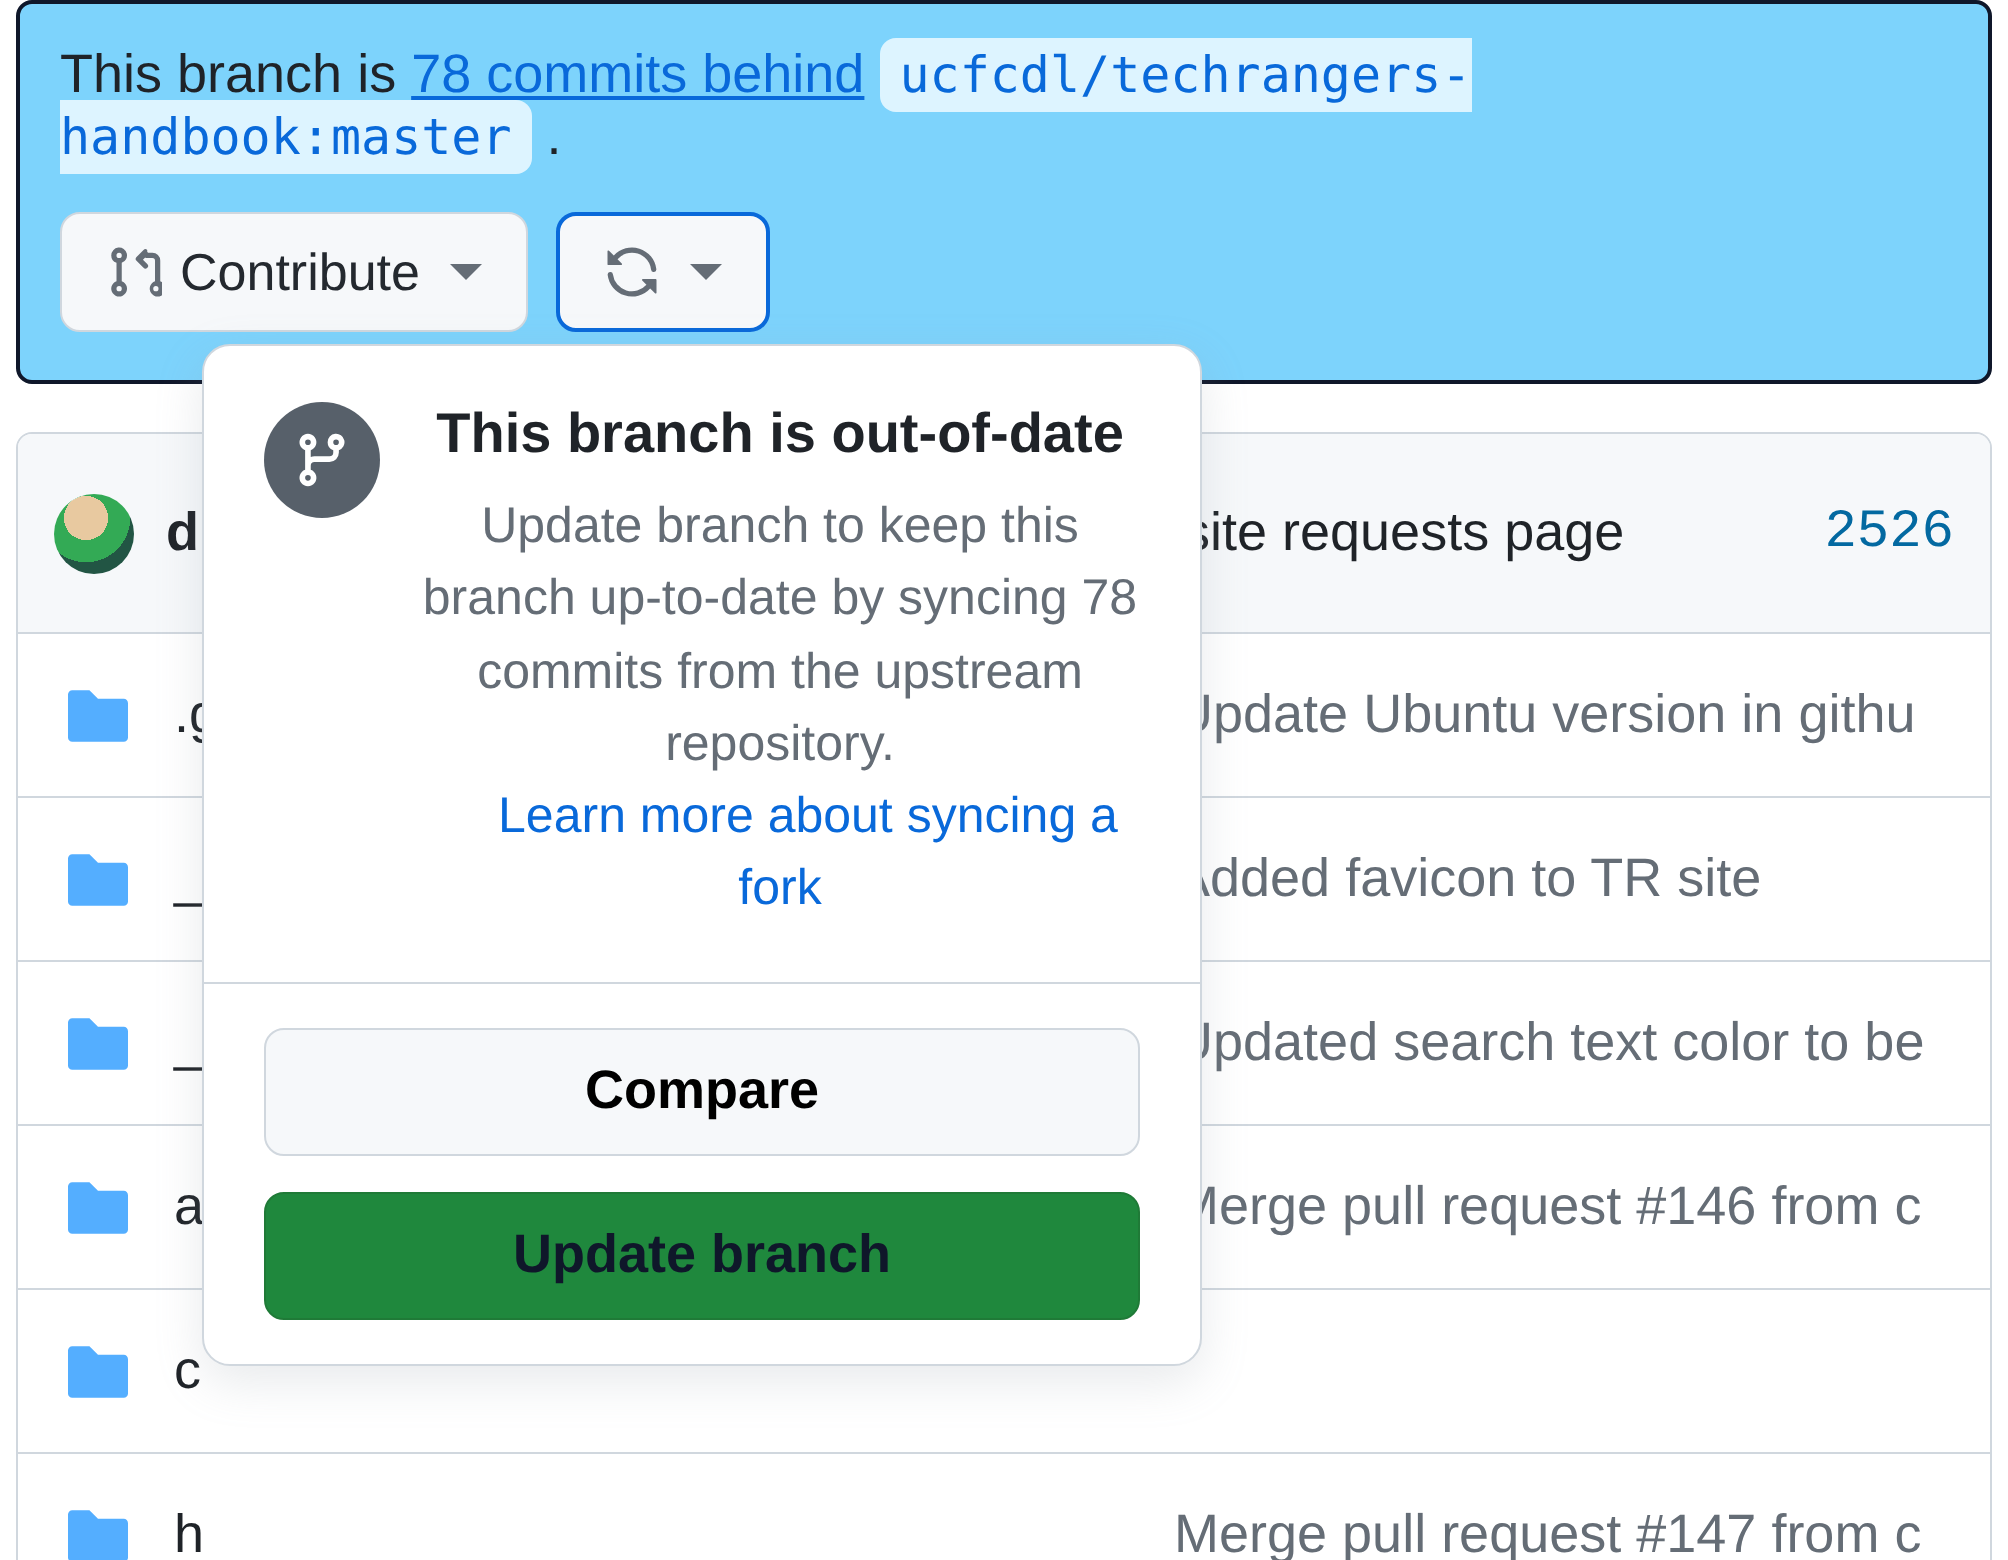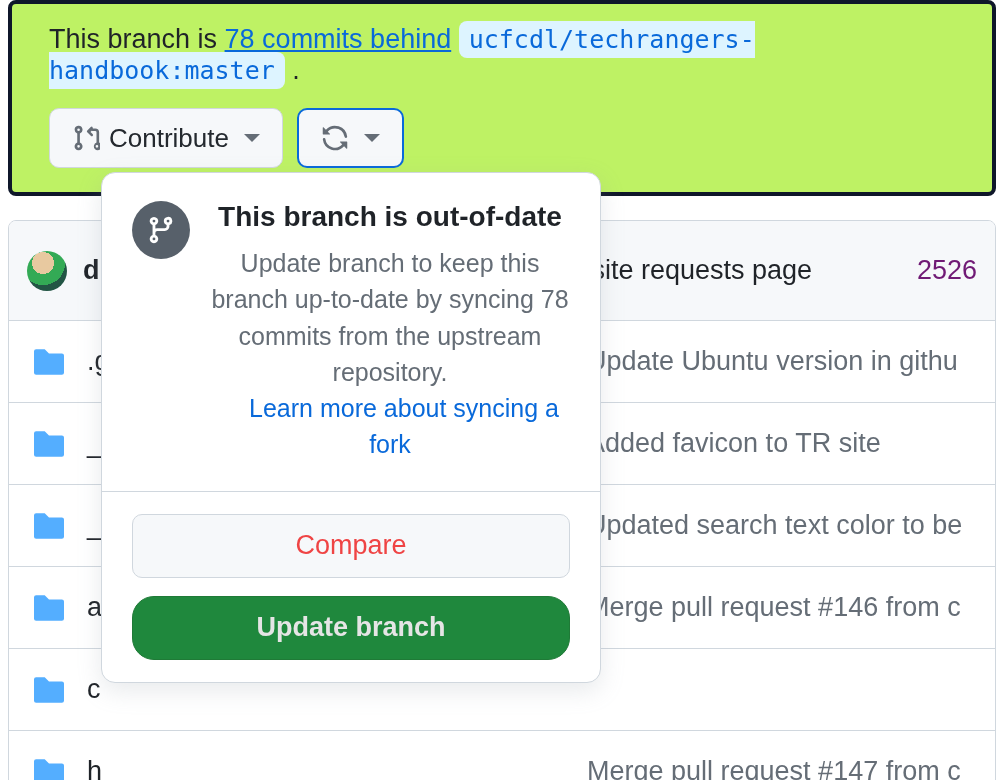--- a/index.html
+++ b/index.html
@@ -6,25 +6,25 @@
   body {
     font-family: -apple-system, BlinkMacSystemFont, "Segoe UI", Helvetica, Arial, sans-serif;
     background: #fff;
     color: #1f2328;
     font-size: 14px;
     width: 1004px;
     height: 780px;
     overflow: hidden;
   }
   .top-box {
-    border: 4px solid #0f172a;
+    border: 2px solid #0f172a;
     border-radius: 8px;
     margin: 0 8px 24px 8px;
-    padding: 20px 24px 24px 37px;
-    background: #bef264;
+    padding: 20px 24px 24px 20px;
+    background: #7dd3fc;
   }
   .status-line {
     font-size: 27px;
     color: #1f2328;
     margin-bottom: 22px;
   }
   .status-line .link { color: #0969da; }
   .status-line .chip {
     background: #ddf4ff;
     color: #0969da;
@@ -76,21 +76,21 @@
     font-size: 27px;
   }
   .avatar {
     width: 40px; height: 40px; border-radius: 50%;
     background: radial-gradient(circle at 40% 30%, #e8c9a0 0 30%, #3a5 30% 60%, #254 60% 100%);
     margin-right: 16px;
   }
   .list-header .author { font-weight: 600; margin-right: 12px; }
   .list-header .msg { color: #1f2328; flex: 0 0 auto; }
   .list-header .spacer { flex: 1; }
-  .list-header .sha { color: #701a75; font-family: Liberation Sans, sans-serif; }
+  .list-header .sha { color: #0369a1; font-family: Liberation Mono, monospace; }
   .file-row {
     display: flex;
     align-items: center;
     height: 82px;
     padding: 0 22px;
     border-bottom: 1px solid #d0d7de;
     font-size: 27px;
   }
   .folder-icon { width: 36px; height: 30px; margin-right: 20px; fill: #54aeff; }
   .file-row .name { width: 500px; color: #1f2328; }
@@ -127,32 +127,31 @@
     border-top: 1px solid #d0d7de;
     padding: 22px 30px;
     display: flex;
     flex-direction: column;
     gap: 18px;
   }
   .pbtn {
     height: 64px;
     border-radius: 10px;
     font-size: 27px;
-    font-weight: 400;
+    font-weight: 700;
     cursor: pointer;
     border: 1.5px solid #d0d7de;
     background: #f6f8fa;
-    color: #ef4444;
+    color: #000000;
   }
   .pbtn.green {
     background: #1f883d;
     border-color: #1f7a37;
-    color: #e5e5e5;
+    color: #0f172a;
     font-weight: 600;
-    border-radius: 22px;
   }
 </style>
 </head>
 <body>
 
 <div class="top-box">
   <div class="status-line">
     <span>This branch is </span><a href="#" class="link">78 commits behind</a>
     <span class="chip">ucfcdl/techrangers-handbook:master</span><span> .</span>
   </div>

